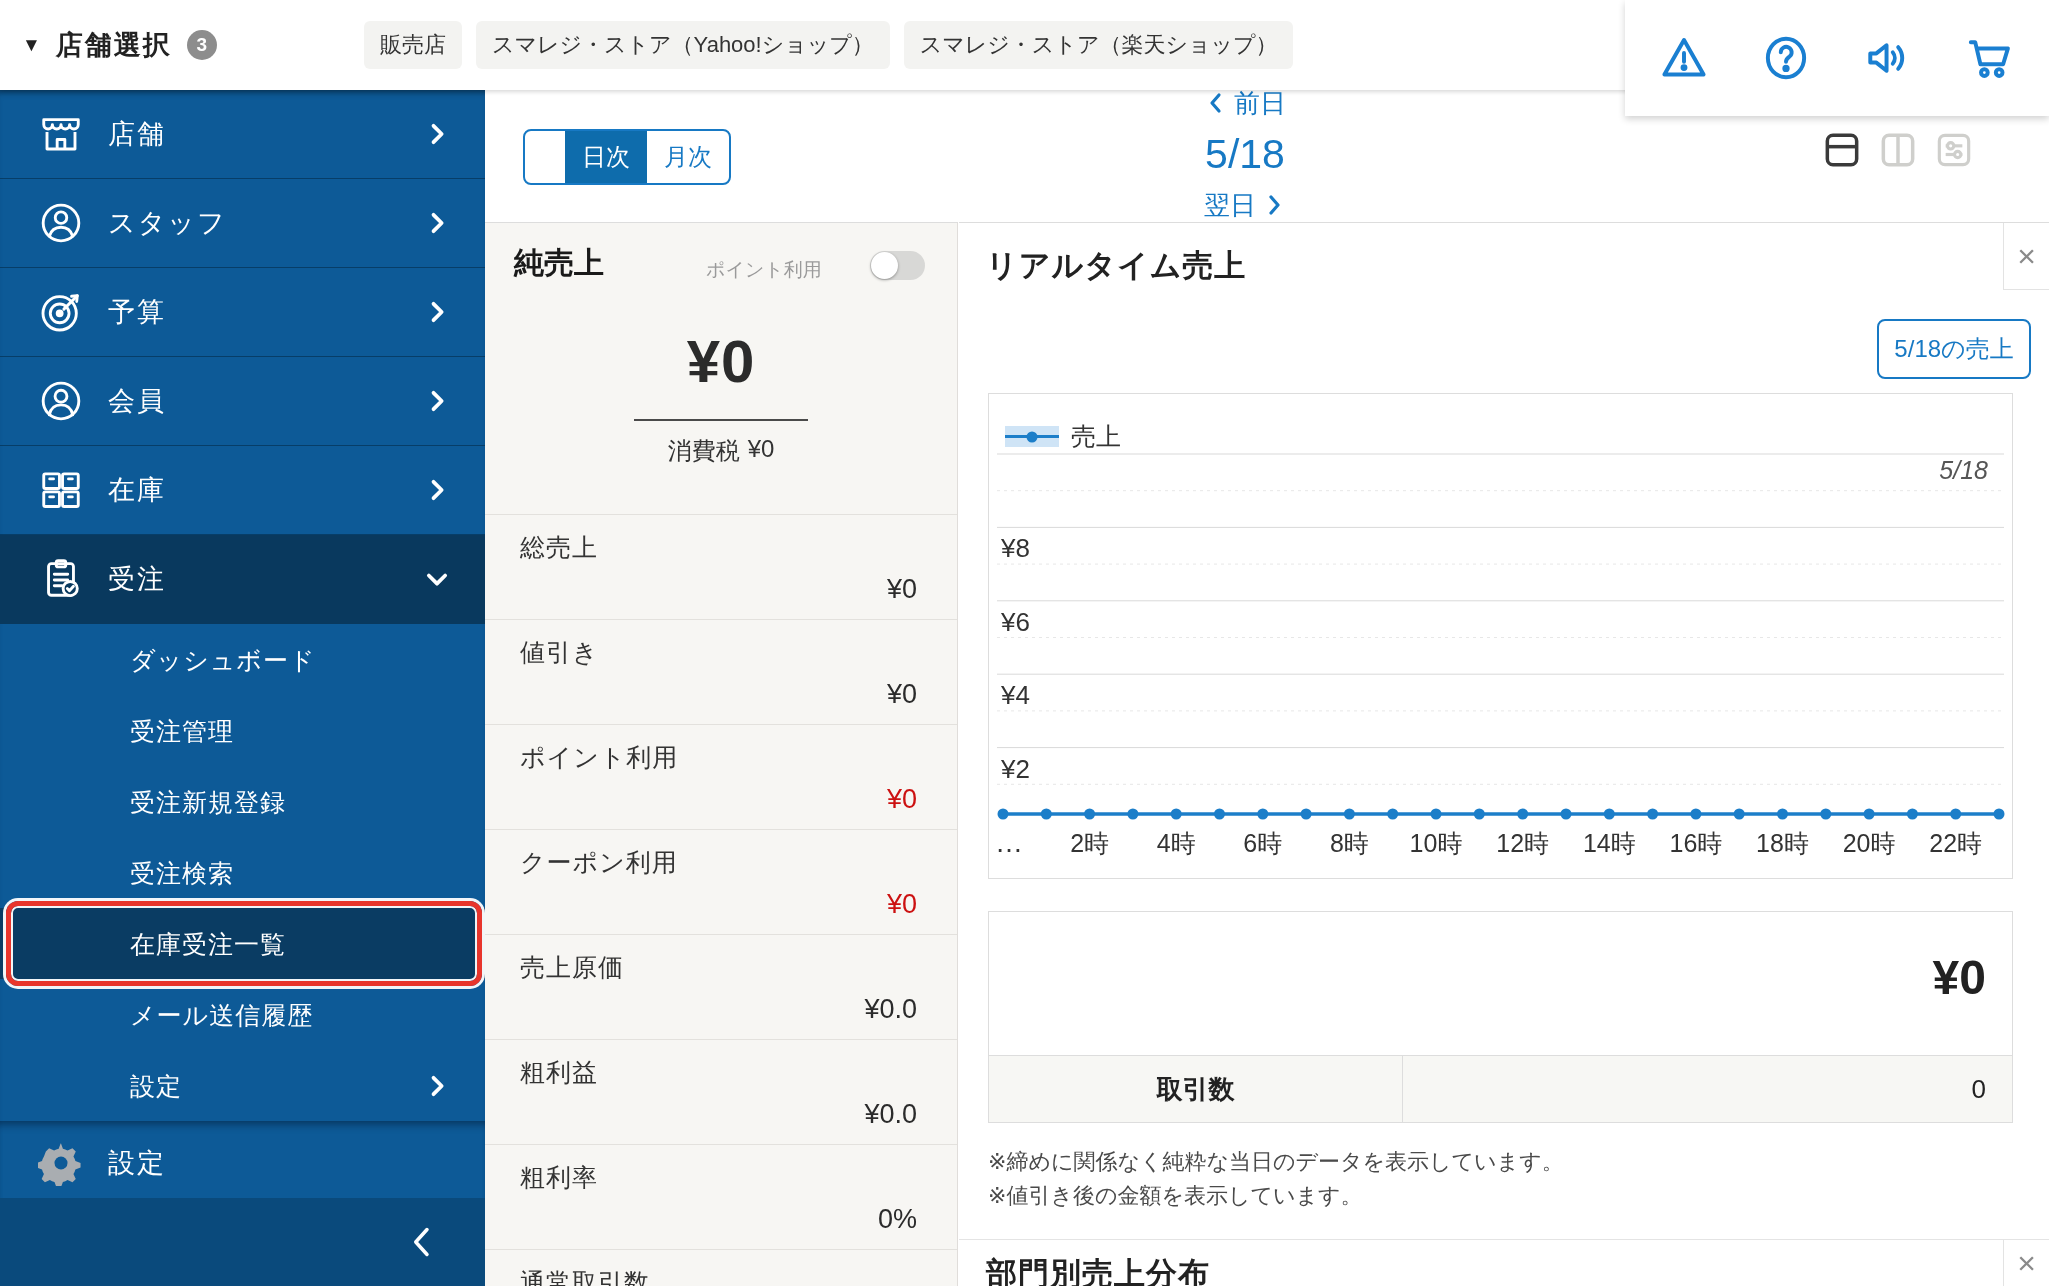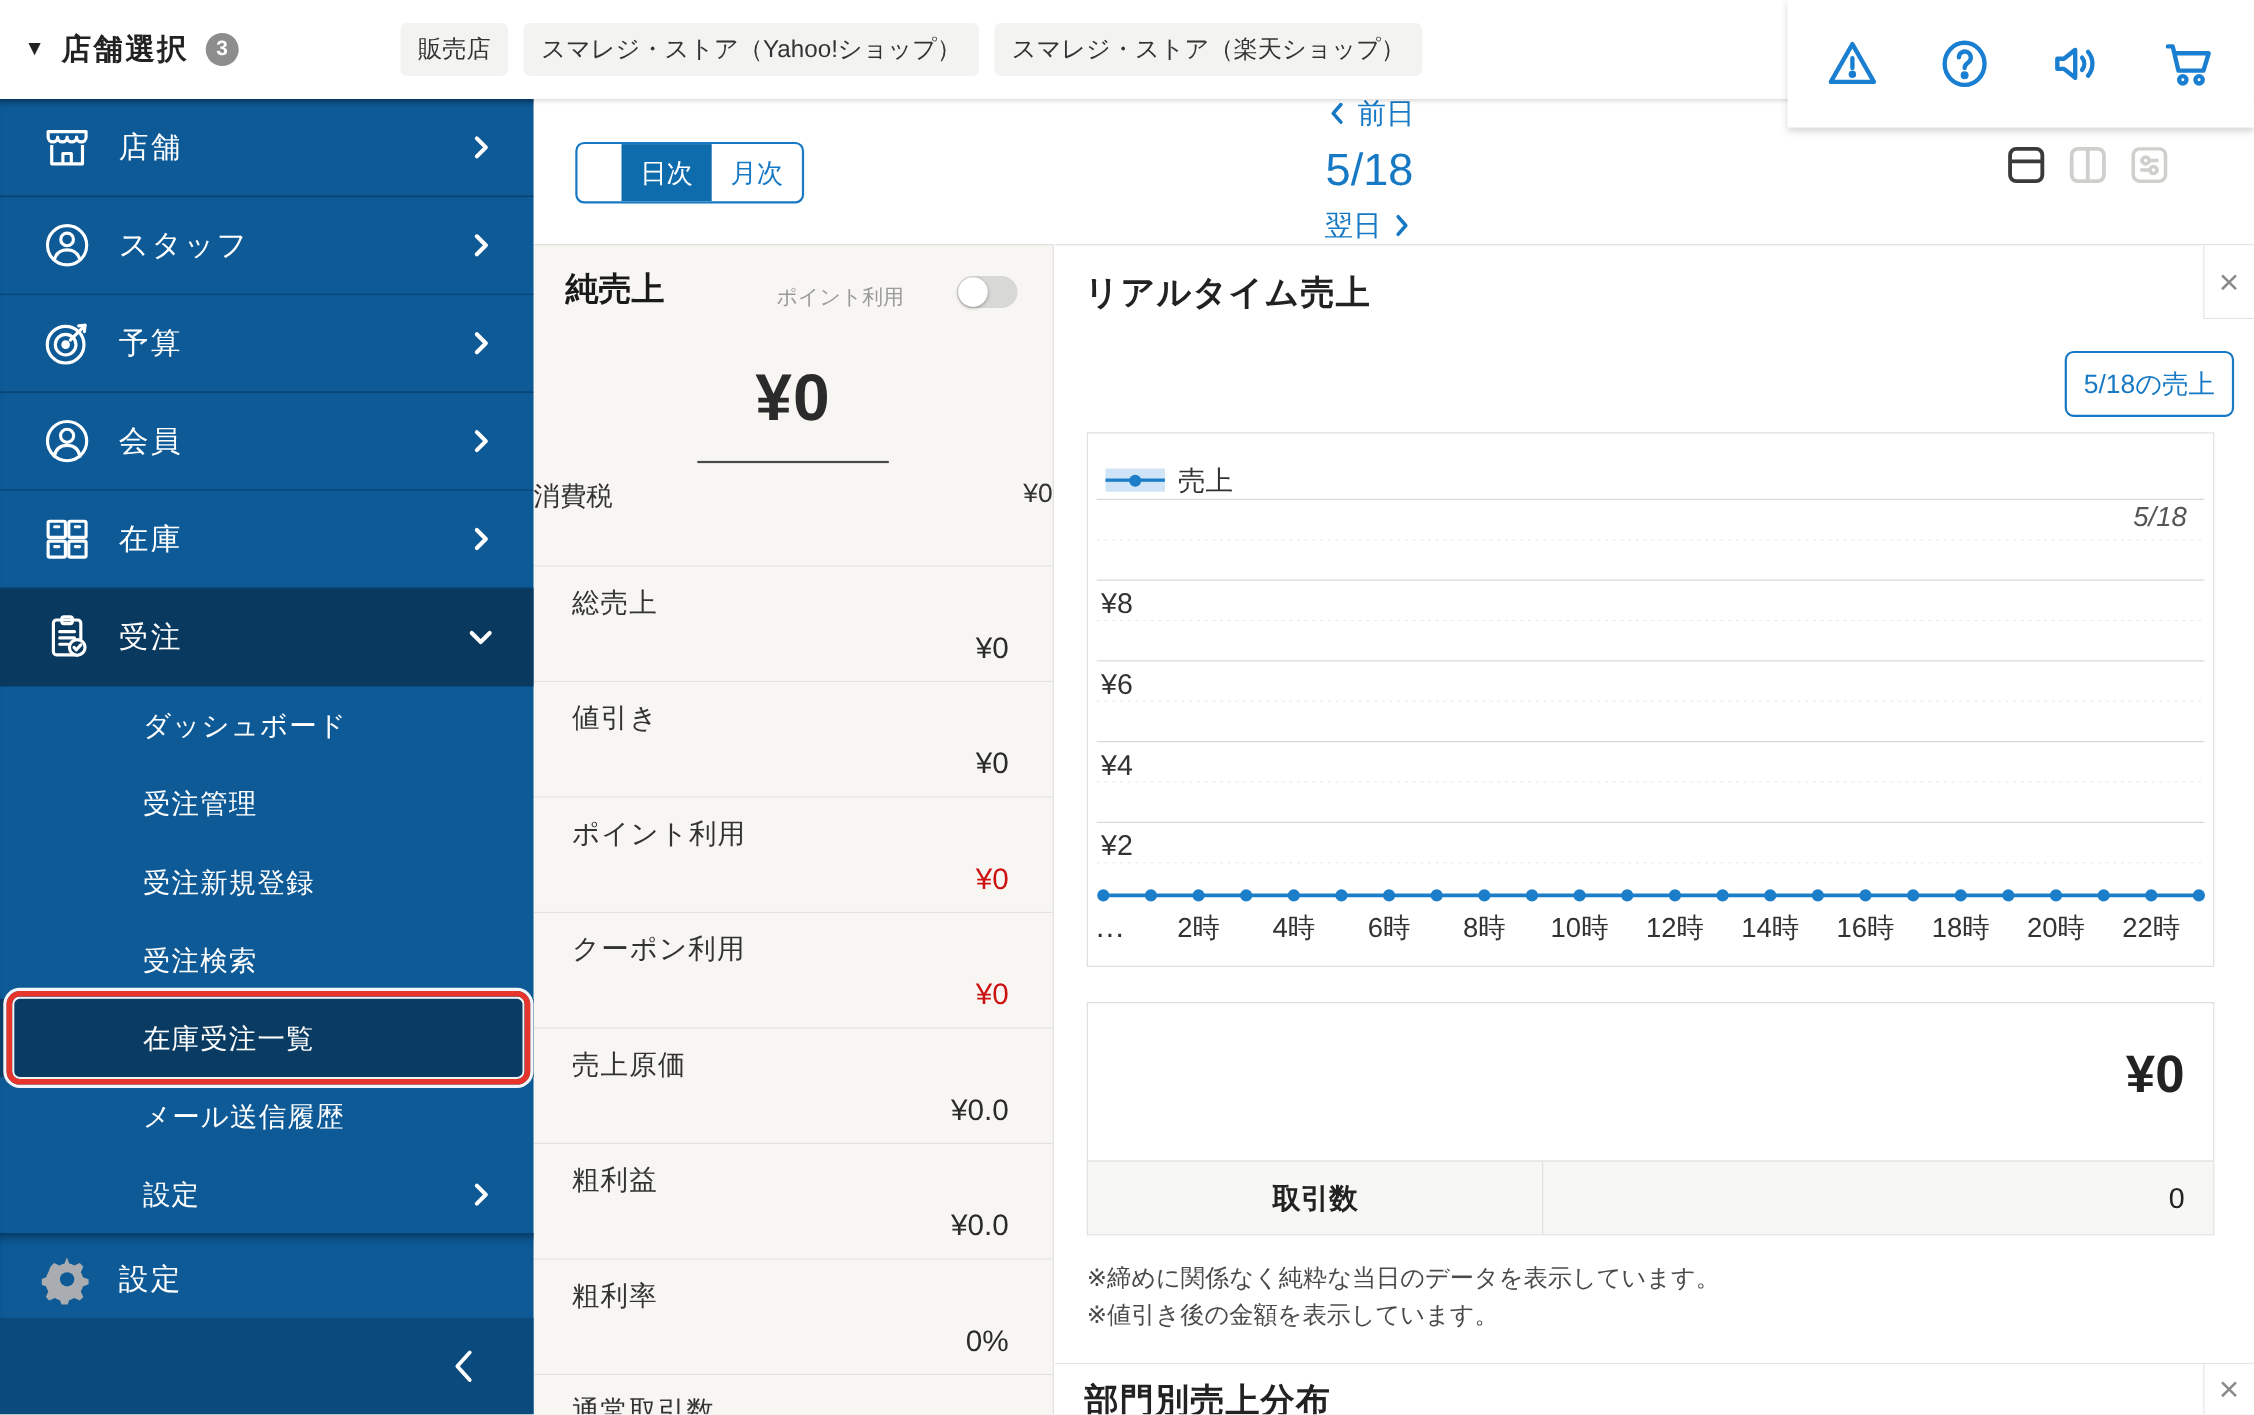--- a/index.html
+++ b/index.html
@@ -53,21 +53,21 @@
   .licon svg{width:100%;height:100%;}
 
   
   .stats-panel{position:absolute;left:0;top:132px;width:473px;height:1064px;background:#f7f6f3;border-top:1px solid #ddd;border-right:1px solid #e0ddda;overflow:hidden;box-sizing:border-box;}
   .sp-title{position:absolute;left:29px;top:20px;font-size:30px;font-weight:700;color:#1a1a1a;}
   .tax-label{position:absolute;left:221px;top:34px;font-size:19px;color:#9a9a9a;}
   .tax-toggle{position:absolute;left:385px;top:28px;width:55px;height:29px;background:#d8d8d6;border-radius:15px;cursor:pointer;}
   .tax-toggle::after{content:"";position:absolute;left:1px;top:1px;width:27px;height:27px;border-radius:50%;background:#fff;box-shadow:0 1px 3px rgba(0,0,0,.35);}
   .sp-total{position:absolute;left:0;top:104px;width:100%;text-align:center;font-size:60px;font-weight:700;color:#2b2b2b;letter-spacing:1px;}
   .sp-underline{position:absolute;left:50%;transform:translateX(-50%);top:196px;width:174px;border-top:2px solid #4a4a4a;}
-  .sp-taxrow{position:absolute;left:0;top:212px;width:100%;display:flex;justify-content:space-between;gap:8px;font-size:24px;color:#333;}
+  .sp-taxrow{position:absolute;left:0;top:212px;width:100%;display:flex;justify-content:center;gap:8px;font-size:24px;color:#333;}
   .stat-rows{position:absolute;left:0;top:291px;right:0;}
   .stat-row{position:relative;height:104px;border-top:1px solid #e3e1dd;}
   .stat-row .lb{position:absolute;left:35px;top:16px;font-size:25px;color:#333;letter-spacing:1px;}
   .stat-row .vl{position:absolute;right:40px;bottom:14px;font-size:27px;color:#2b2b2b;}
   .stat-row .vl.red{color:#cc1111;}
 
   
   .rt-panel{position:absolute;left:474px;top:132px;width:1090px;height:1064px;background:#fff;border-top:1px solid #ddd;box-sizing:border-box;}
   .rt-close{position:absolute;right:0;top:0;width:45px;height:66px;border-left:1px solid #e3e3e3;border-bottom:1px solid #e3e3e3;background:#fff;display:flex;align-items:center;justify-content:center;color:#8a8a8a;font-size:32px;cursor:pointer;}
   .rt-title{position:absolute;left:27px;top:22px;font-size:31px;font-weight:700;color:#222;letter-spacing:1px;}

